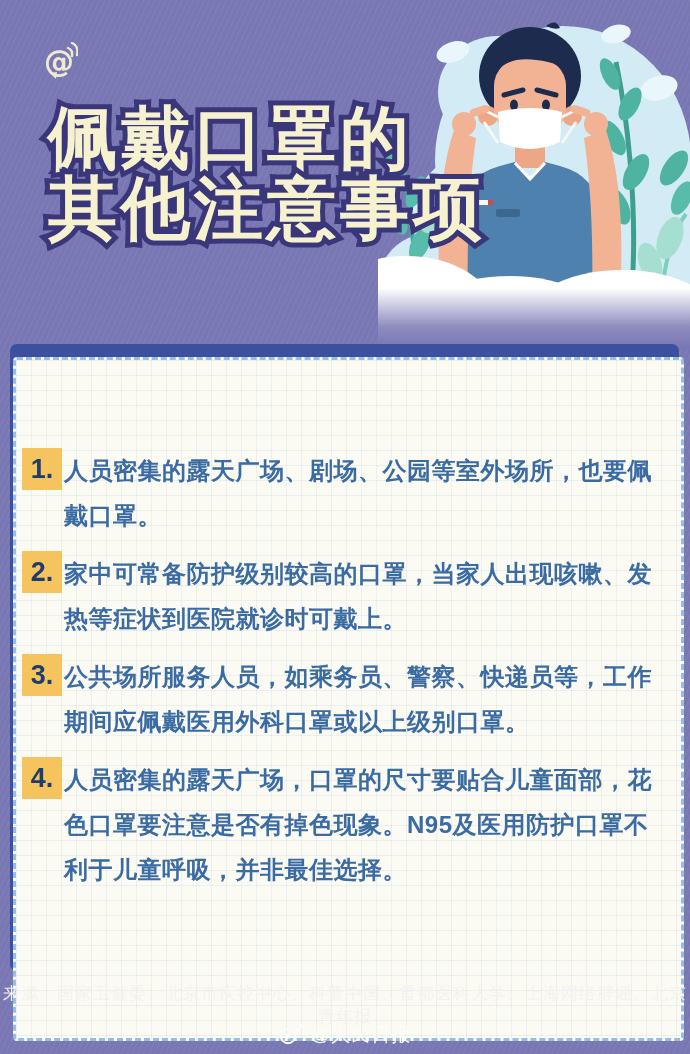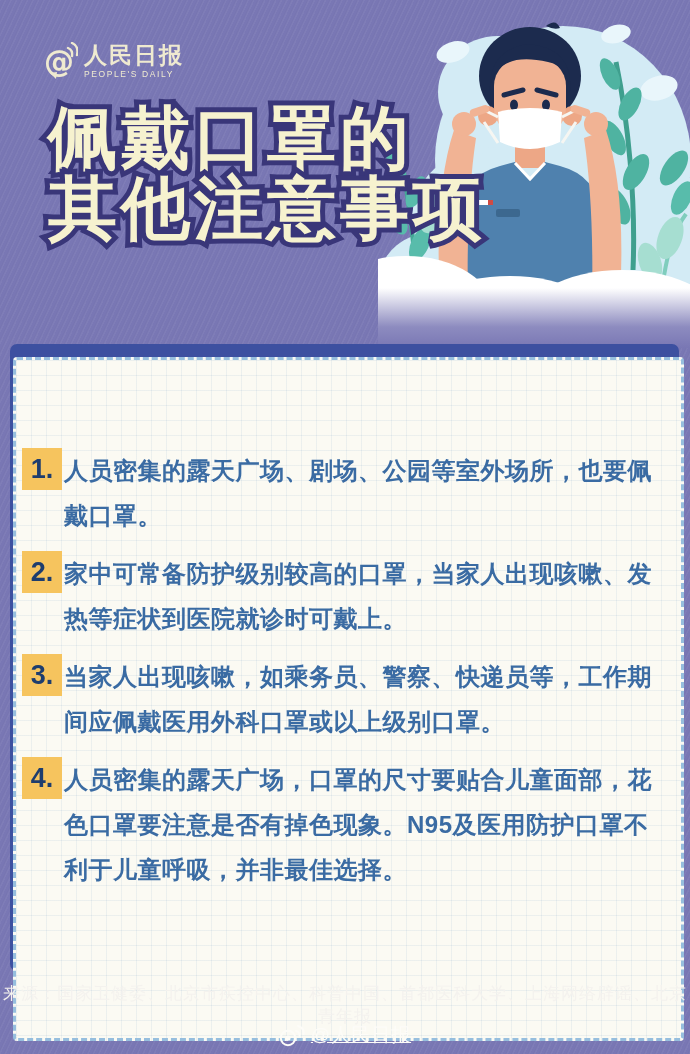--- a/index.html
+++ b/index.html
@@ -45,40 +45,36 @@
   .tip{display:flex; align-items:flex-start; margin-bottom:13px;}
   .tip-badge{flex:0 0 40px; width:40px; height:42px; background:#f6c45e;
     color:#1e3d6e; font-weight:bold; font-size:27px;
     display:flex; align-items:center; justify-content:center;}
   .tip-text{flex:1; margin-left:2px; color:#3a6ba3; font-size:24px;
     line-height:45px; font-weight:bold; letter-spacing:0.5px;}
 
   
   .source{left:0; top:982px; width:690px; text-align:center; color:#f4f2ee;
     font-size:17px; letter-spacing:1px; font-family:"DejaVu Serif","Liberation Serif",serif;}
-  .credit{left:0; top:1022px; width:690px; display:flex; align-items:flex-end;
-    justify-content:center; color:#fdfcf8; font-size:19px; letter-spacing:1px;text-decoration:underline;}
+  .credit{left:0; top:1022px; width:690px; display:flex; align-items:flex-start;
+    justify-content:center; color:#fdfcf8; font-size:19px; letter-spacing:1px;}
   .credit svg{margin-right:6px; display:block;}
 </style>
 </head>
 <body>
 
 <div class="page">
 
   <div class="abs logo">
     <svg width="34" height="44" viewBox="0 0 34 44">
       <text x="0" y="30" font-size="30" font-weight="bold" fill="#efead0" font-family="DejaVu Sans, sans-serif">@</text>
       <path d="M24,6 Q29,8 28,14" stroke="#efead0" stroke-width="2.4" fill="none" stroke-linecap="round"></path>
       <path d="M28,1 Q35,4 33,13" stroke="#efead0" stroke-width="2.4" fill="none" stroke-linecap="round"></path>
       <path d="M6,31 L12,37 L13,30 Z" fill="#efead0"></path>
     </svg>
-    <div class="logo-text">
-      <div class="logo-name">人民日报</div>
-      <div class="logo-sub">PEOPLE'S DAILY</div>
-    </div>
   </div>
 
   <svg class="abs illus" width="312" height="348" viewBox="0 0 312 348">
 
     <g>
       <ellipse cx="185" cy="160" rx="128" ry="134" fill="#d3ebf5"></ellipse>
       <ellipse cx="95" cy="225" rx="62" ry="72" fill="#d3ebf5"></ellipse>
       <ellipse cx="288" cy="255" rx="72" ry="82" fill="#d3ebf5"></ellipse>
       <ellipse cx="120" cy="92" rx="60" ry="56" fill="#d3ebf5"></ellipse>
       <ellipse cx="58" cy="278" rx="56" ry="46" fill="#d3ebf5"></ellipse>
@@ -180,21 +176,21 @@
       <div class="tip-text">人员密集的露天广场、剧场、公园等室外场所，也要佩戴口罩。</div>
     </div>
 
     <div class="tip">
       <div class="tip-badge">2.</div>
       <div class="tip-text">家中可常备防护级别较高的口罩，当家人出现咳嗽、发热等症状到医院就诊时可戴上。</div>
     </div>
 
     <div class="tip">
       <div class="tip-badge">3.</div>
-      <div class="tip-text">当家人出现咳嗽，如乘务员、警察、快递员等，工作期间应佩戴医用外科口罩或以上级别口罩。</div>
+      <div class="tip-text">公共场所服务人员，如乘务员、警察、快递员等，工作期间应佩戴医用外科口罩或以上级别口罩。</div>
     </div>
 
     <div class="tip">
       <div class="tip-badge">4.</div>
       <div class="tip-text">人员密集的露天广场，口罩的尺寸要贴合儿童面部，花色口罩要注意是否有掉色现象。N95及医用防护口罩不利于儿童呼吸，并非最佳选择。</div>
     </div>
 
   </div>
 
   <div class="abs source">来源：国家卫健委、北京市疾控中心、科普中国、首都医科大学、上海网络辟谣、北京青年报</div>

